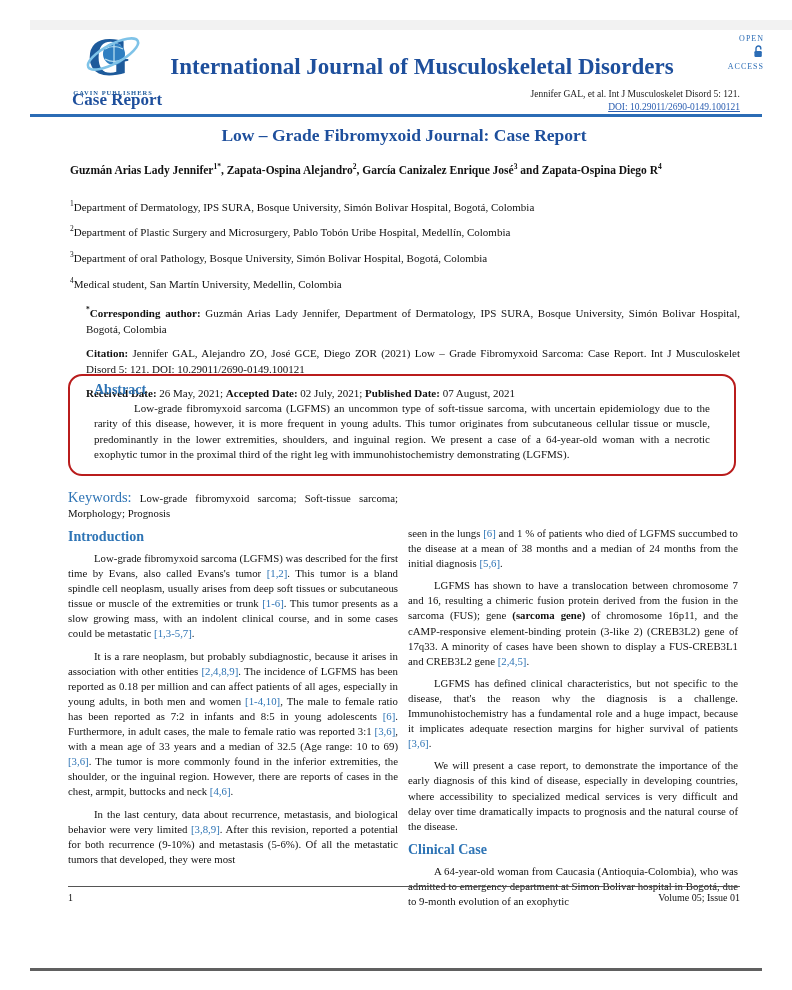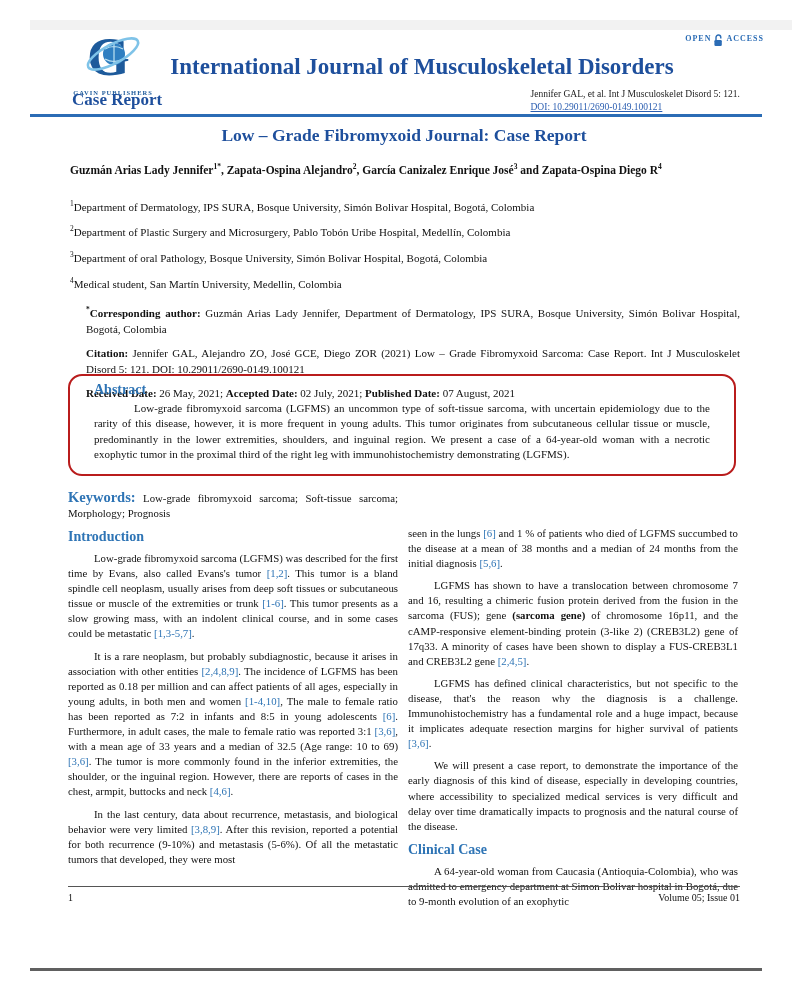--- a/index.html
+++ b/index.html
@@ -6,26 +6,26 @@
   .page{position:relative;width:792px;height:990px;background:#ffffff;
         font-family:"Liberation Serif","DejaVu Serif",serif;color:#111;overflow:hidden;}
   .top-strip{position:absolute;top:20px;left:30px;right:0;height:10px;background:#f2f2f2;}
 
   
   .masthead{position:absolute;top:26px;left:72px;right:34px;height:92px;}
   .logo{position:absolute;left:0;top:2px;width:82px;text-align:center;}
   .publisher{font-size:6.5px;font-weight:bold;letter-spacing:1px;color:#1d5a9b;margin-top:1px;}
   .journal-title{position:absolute;left:78px;top:28px;width:544px;text-align:center;
         font-size:23px;font-weight:bold;color:#1e4f9c;}
-  .open-access{position:absolute;right:-6px;top:8px;display:flex;align-items:flex-start;gap:2px;
-        font-size:8px;font-weight:bold;letter-spacing:1px;color:#2b6cb5;}
+  .open-access{position:absolute;right:-6px;top:8px;display:flex;align-items:flex-end;gap:2px;
+        font-size:8px;font-weight:normal;letter-spacing:1px;color:#2b6cb5;flex-direction:column;}
 
   .typebar{position:absolute;top:88px;left:72px;right:52px;}
   .article-type{position:absolute;left:0;top:2px;font-size:17px;font-weight:bold;color:#1e4f9c;}
-  .meta-right{position:absolute;right:0;top:0;text-align:left;font-size:9.5px;line-height:13px;color:#222;}
+  .meta-right{position:absolute;right:0;top:0;text-align:right;font-size:9.5px;line-height:13px;color:#222;}
   .doi{color:#2a5db0;text-decoration:underline;}
   .header-rule{position:absolute;top:114px;left:30px;right:30px;height:3px;background:#2b6cb5;}
 
   
   .article-head{position:absolute;top:124px;left:68px;right:52px;}
   .paper-title{text-align:center;font-size:17.5px;line-height:22px;font-weight:bold;color:#1e4f9c;margin:0;}
   .authors{margin:13px 0 0 2px;font-size:11.5px;font-weight:bold;line-height:15px;}
   .affiliations{margin-top:18px;}
   .affiliation{margin:0 0 7px 2px;font-size:11px;line-height:15px;}
   sup{font-size:7.5px;}
@@ -38,21 +38,21 @@
   
   .abstract-box{position:absolute;top:374px;left:68px;right:56px;height:102px;
         border:2px solid #b91c1c;border-radius:14px;padding:6px 24px 18px 24px;box-sizing:border-box;}
   .abstract-head{font-size:14px;font-weight:bold;color:#2e74b5;margin:0 0 3px 0;}
   .abstract-text{font-size:11px;line-height:15.3px;text-align:justify;text-indent:40px;margin:0;}
 
   
   .columns{position:absolute;top:490px;left:68px;right:54px;display:flex;gap:10px;}
   .col{width:330px;}
   .kw{font-size:10.8px;line-height:15px;text-align:justify;margin:0 0 8px 0;}
-  .kw .kw-label{font-size:14.5px;font-weight:bold;color:#2e74b5;}
+  .kw .kw-label{font-size:14.5px;font-weight:normal;color:#2e74b5;}
   h3.sect{font-size:14px;font-weight:bold;color:#2e74b5;margin:8px 0 6px 0;}
   p.body{font-size:10.8px;line-height:15.1px;text-align:justify;text-indent:26px;margin:0 0 7px 0;}
   .cite{color:#2e74b5;}
   .bold{font-weight:bold;}
 
   
   .footer-line{position:absolute;top:886px;left:68px;right:52px;border-top:1px solid #555;}
   .page-footer{position:absolute;top:892px;left:68px;right:52px;display:flex;
         justify-content:space-between;font-size:10px;}
   .bottom-bar{position:absolute;top:968px;left:30px;right:30px;height:3px;background:#606060;}

